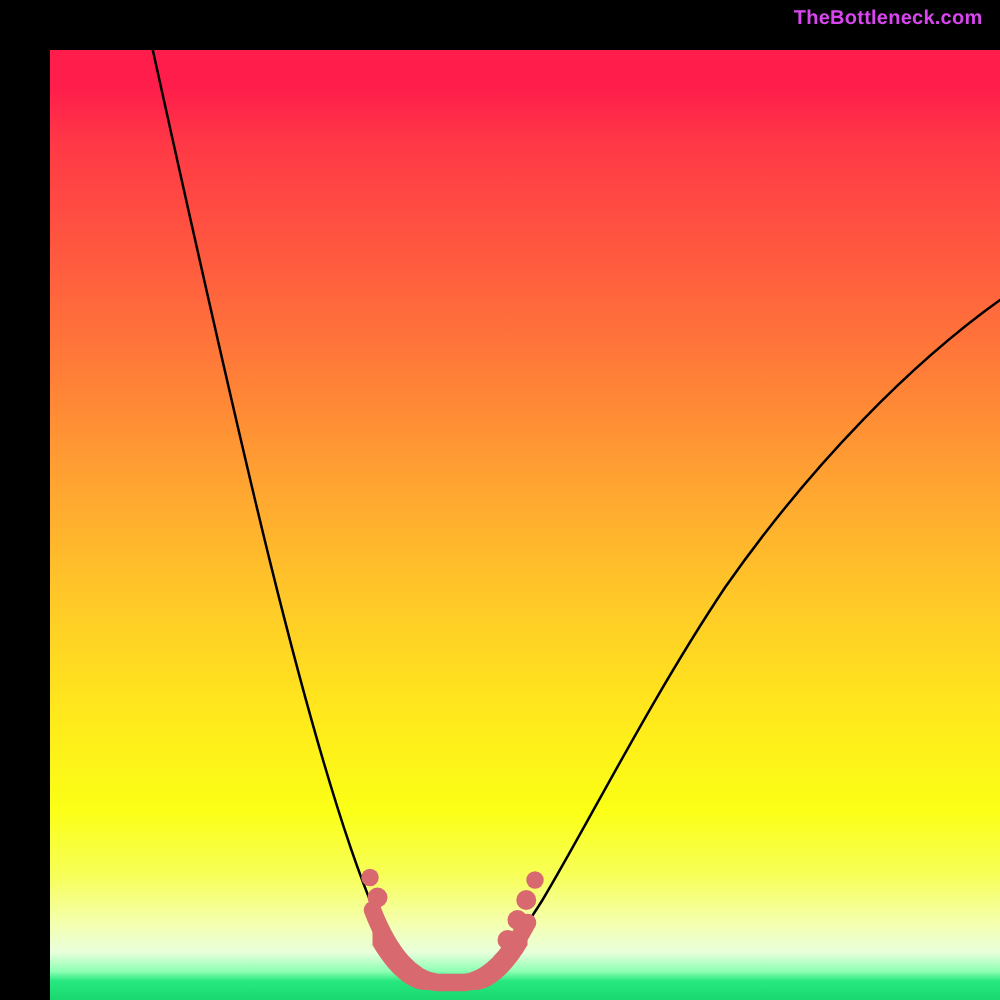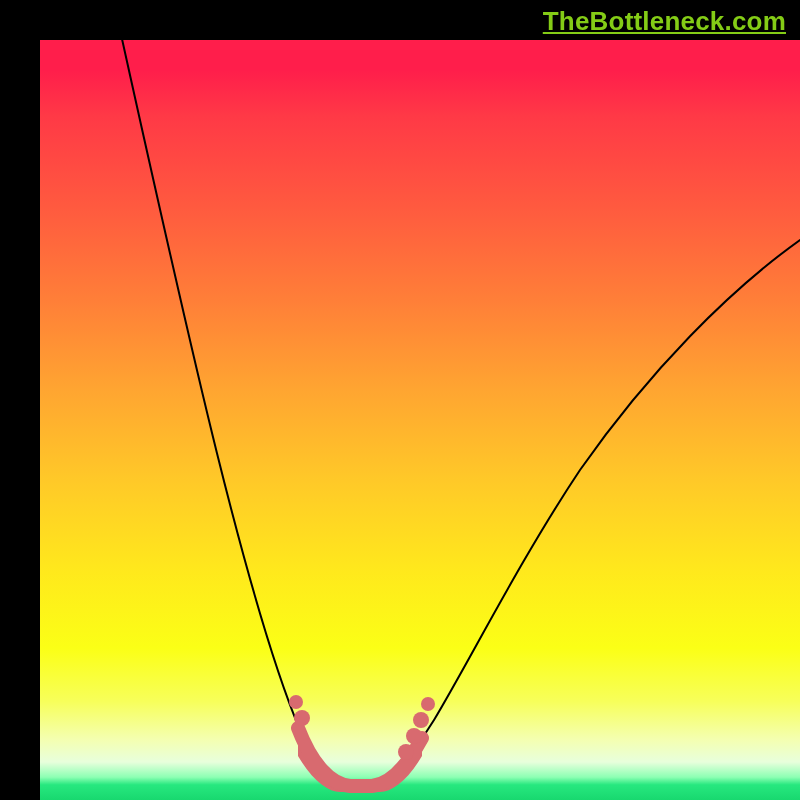--- a/index.html
+++ b/index.html
@@ -14,26 +14,25 @@
   .frame {
     position: relative;
     width: 800px;
     height: 800px;
     background: #000;
   }
   .watermark {
     position: absolute;
     top: 6px;
     right: 14px;
-    color: #84cc16;
-    font-size: 26px;
+    color: #d946ef;
+    font-size: 16px;
     font-weight: 600;
     letter-spacing: 0.2px;
     z-index: 5;
-    text-decoration: underline;
   }
   .plot-area {
     position: absolute;
     left: 40px;
     top: 40px;
     width: 760px;
     height: 760px;
     overflow: hidden;
   }
   .gradient {

